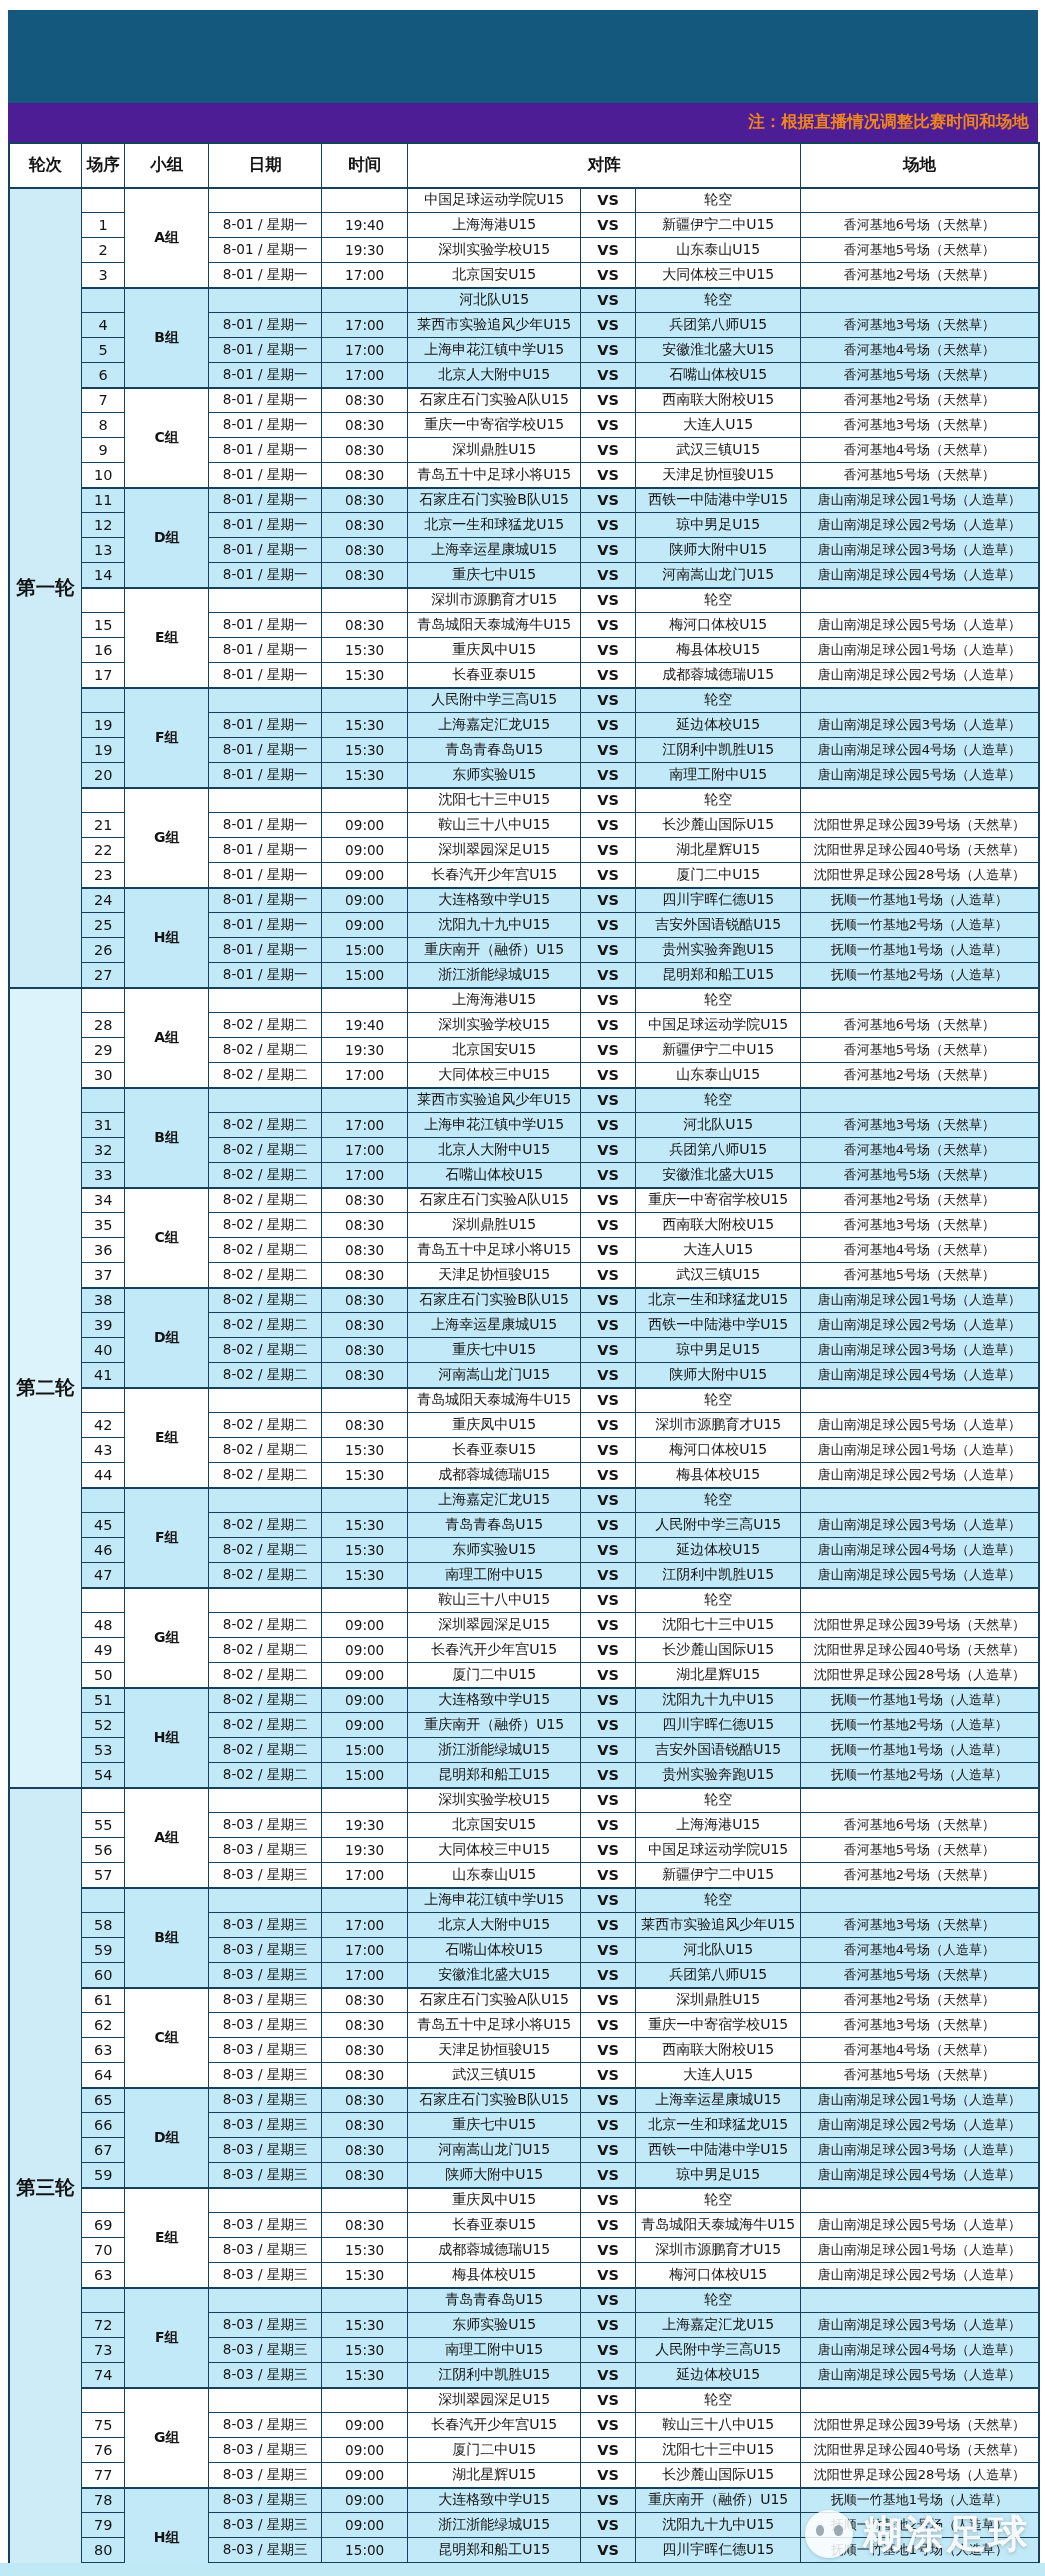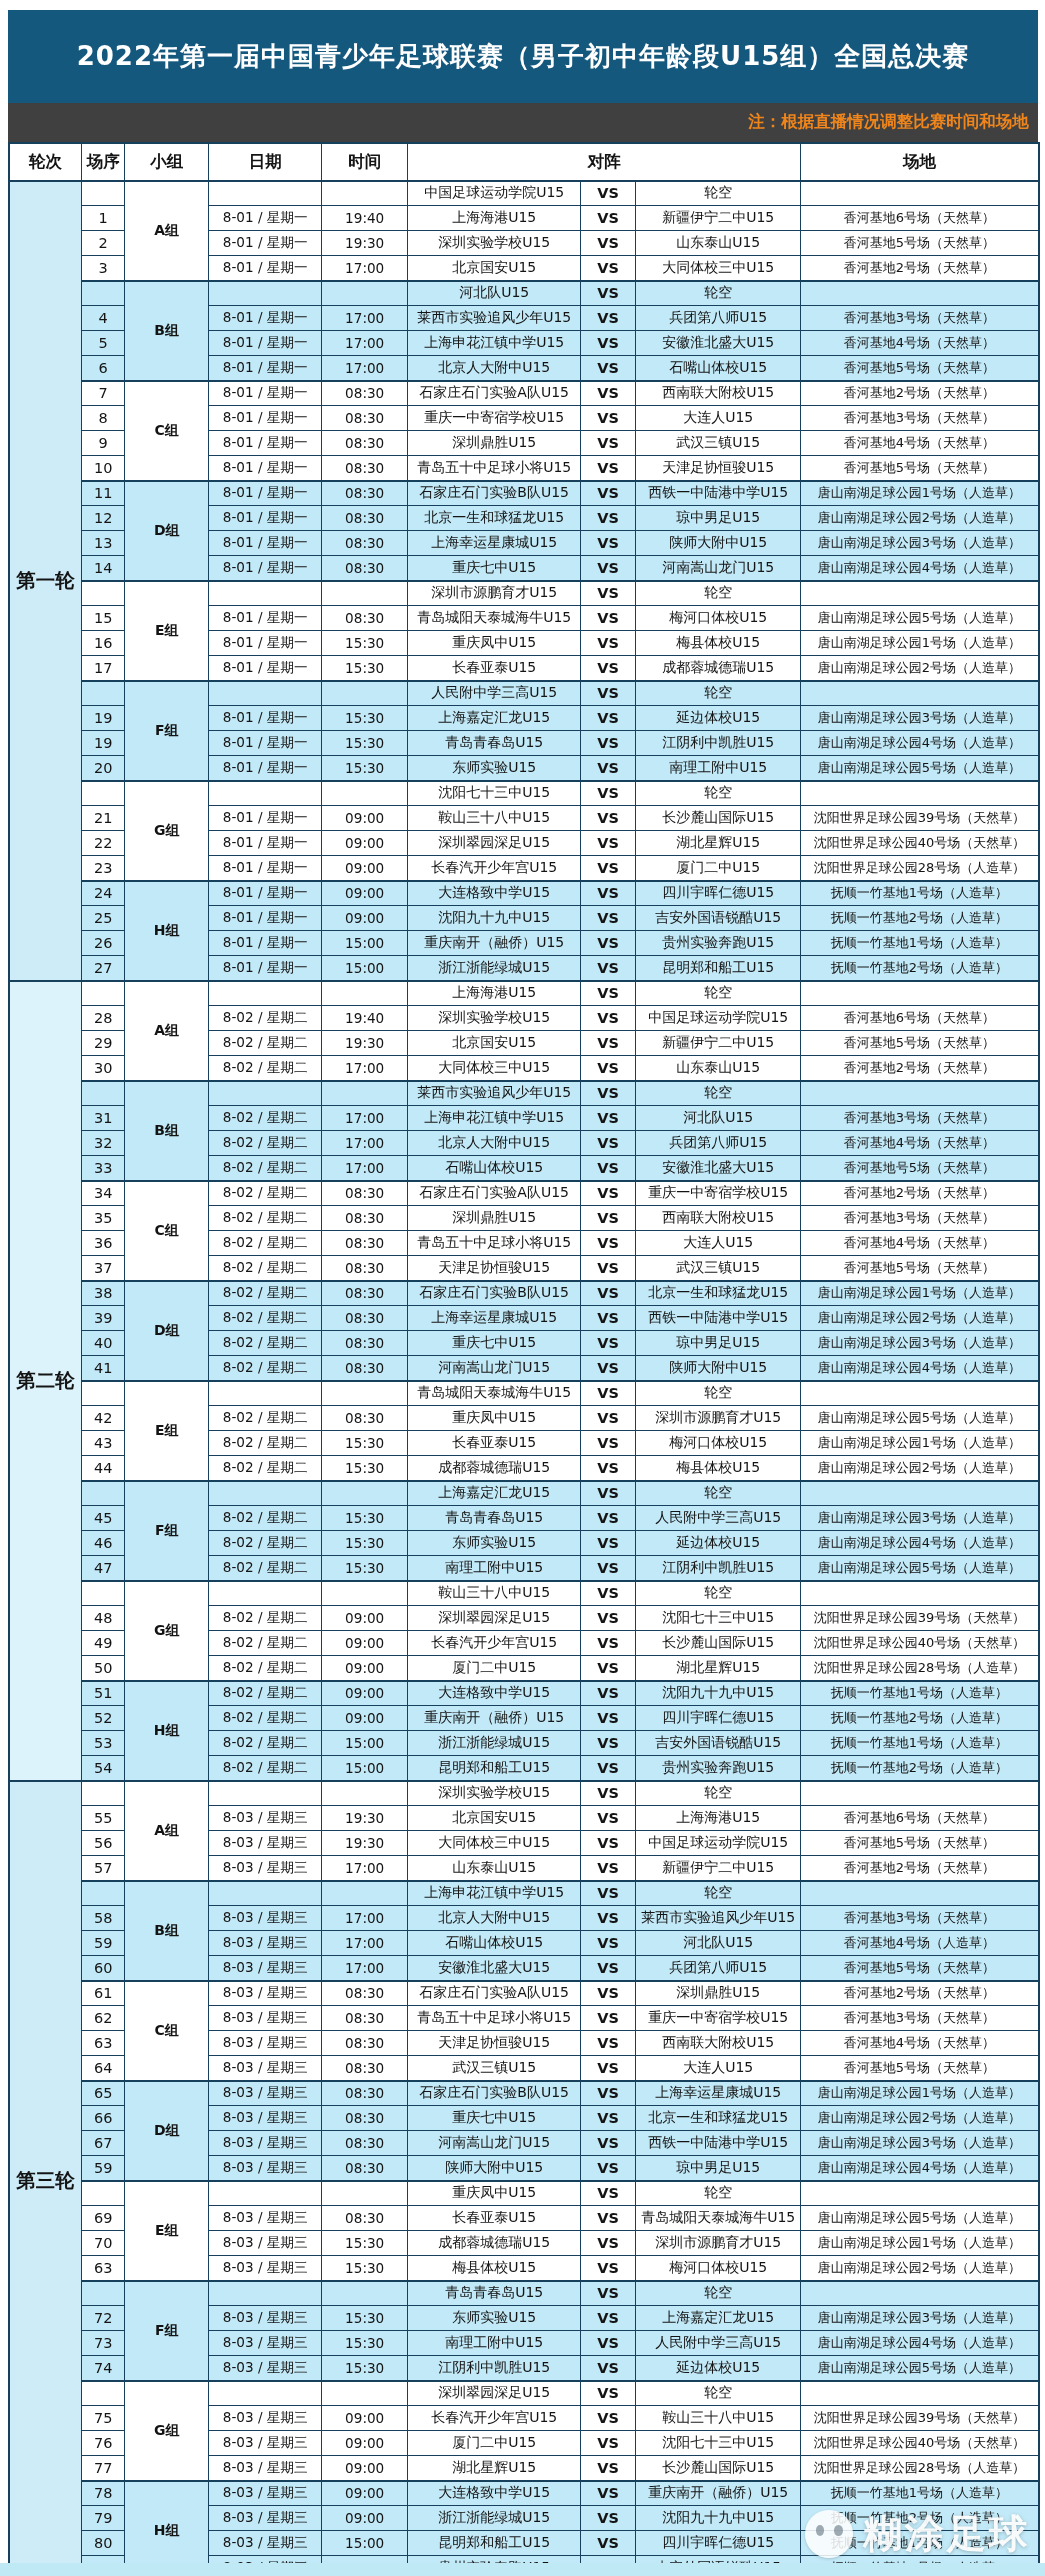--- a/index.html
+++ b/index.html
@@ -9,33 +9,33 @@
     background:#ffffff; font-family:"DejaVu Sans","Liberation Sans",sans-serif;
     color:#141414;
   }
   .title-banner {
     margin:9.7px 7.7px 0 7.7px; height:93px; background:#14587e; color:#ffffff;
     display:flex; flex-direction:column; justify-content:center; text-align:center; gap:6.8px;
   }
   .t1 { font-size:26px; font-weight:bold; letter-spacing:1px; }
   .t2 { font-size:23px; font-weight:bold; letter-spacing:1px; }
   .note-bar {
-    margin:0 7.7px; height:39px; background:#404040;
+    margin:0 7.7px; height:39px; background:#4c1d95;
     display:flex; align-items:center; justify-content:flex-end;
   }
   .note-text { color:#f0861b; font-size:16.5px; font-weight:bold; padding-right:9.7px; }
   table.sched {
     margin:0 7.7px; width:1030px; table-layout:fixed; border-collapse:collapse;
     border:2.9px solid #16405c;
   }
   th, td {
     border:1.5px solid #16405c; text-align:center; vertical-align:middle;
     padding:0; overflow:hidden; white-space:nowrap;
   }
-  thead tr { height:38px; }
+  thead tr { height:45px; }
   th { background:#ffffff; font-size:16.5px; font-weight:bold; }
   tbody tr { height:25px; }
   td { font-size:14px; }
   tr.light td { background:#ffffff; }
   tr.blue td { background:#c2e9f7; }
   td.round-cell { background:#cdecf8 !important; font-size:19.4px; font-weight:bold; }
   td.round-cell.r2 { background:#dcf3fb !important; }
   td.group-cell { font-size:14px; font-weight:bold; }
   td.order-cell { font-size:14.5px; }
   td.date-cell { font-size:13.6px; }
@@ -64,21 +64,20 @@
   .wm-logo::after { right:10.6px; }
   .wm-text {
     font-size:39px; font-weight:bold; color:rgba(255,255,255,0.92);
     letter-spacing:2.9px; text-shadow:0 1px 3.9px rgba(90,110,125,0.45);
   }
 </style>
 </head>
 <body>
 
 <div class="title-banner">
-  <div class="t1">2022年第一届中国青少年足球联赛（男子初中年龄段U15组）全国总决赛</div>
 </div>
 
 <div class="note-bar">
   <span class="note-text">注：根据直播情况调整比赛时间和场地</span>
 </div>
 
 <table class="sched">
   <colgroup>
     <col style="width:73px">
       <col style="width:43px">

